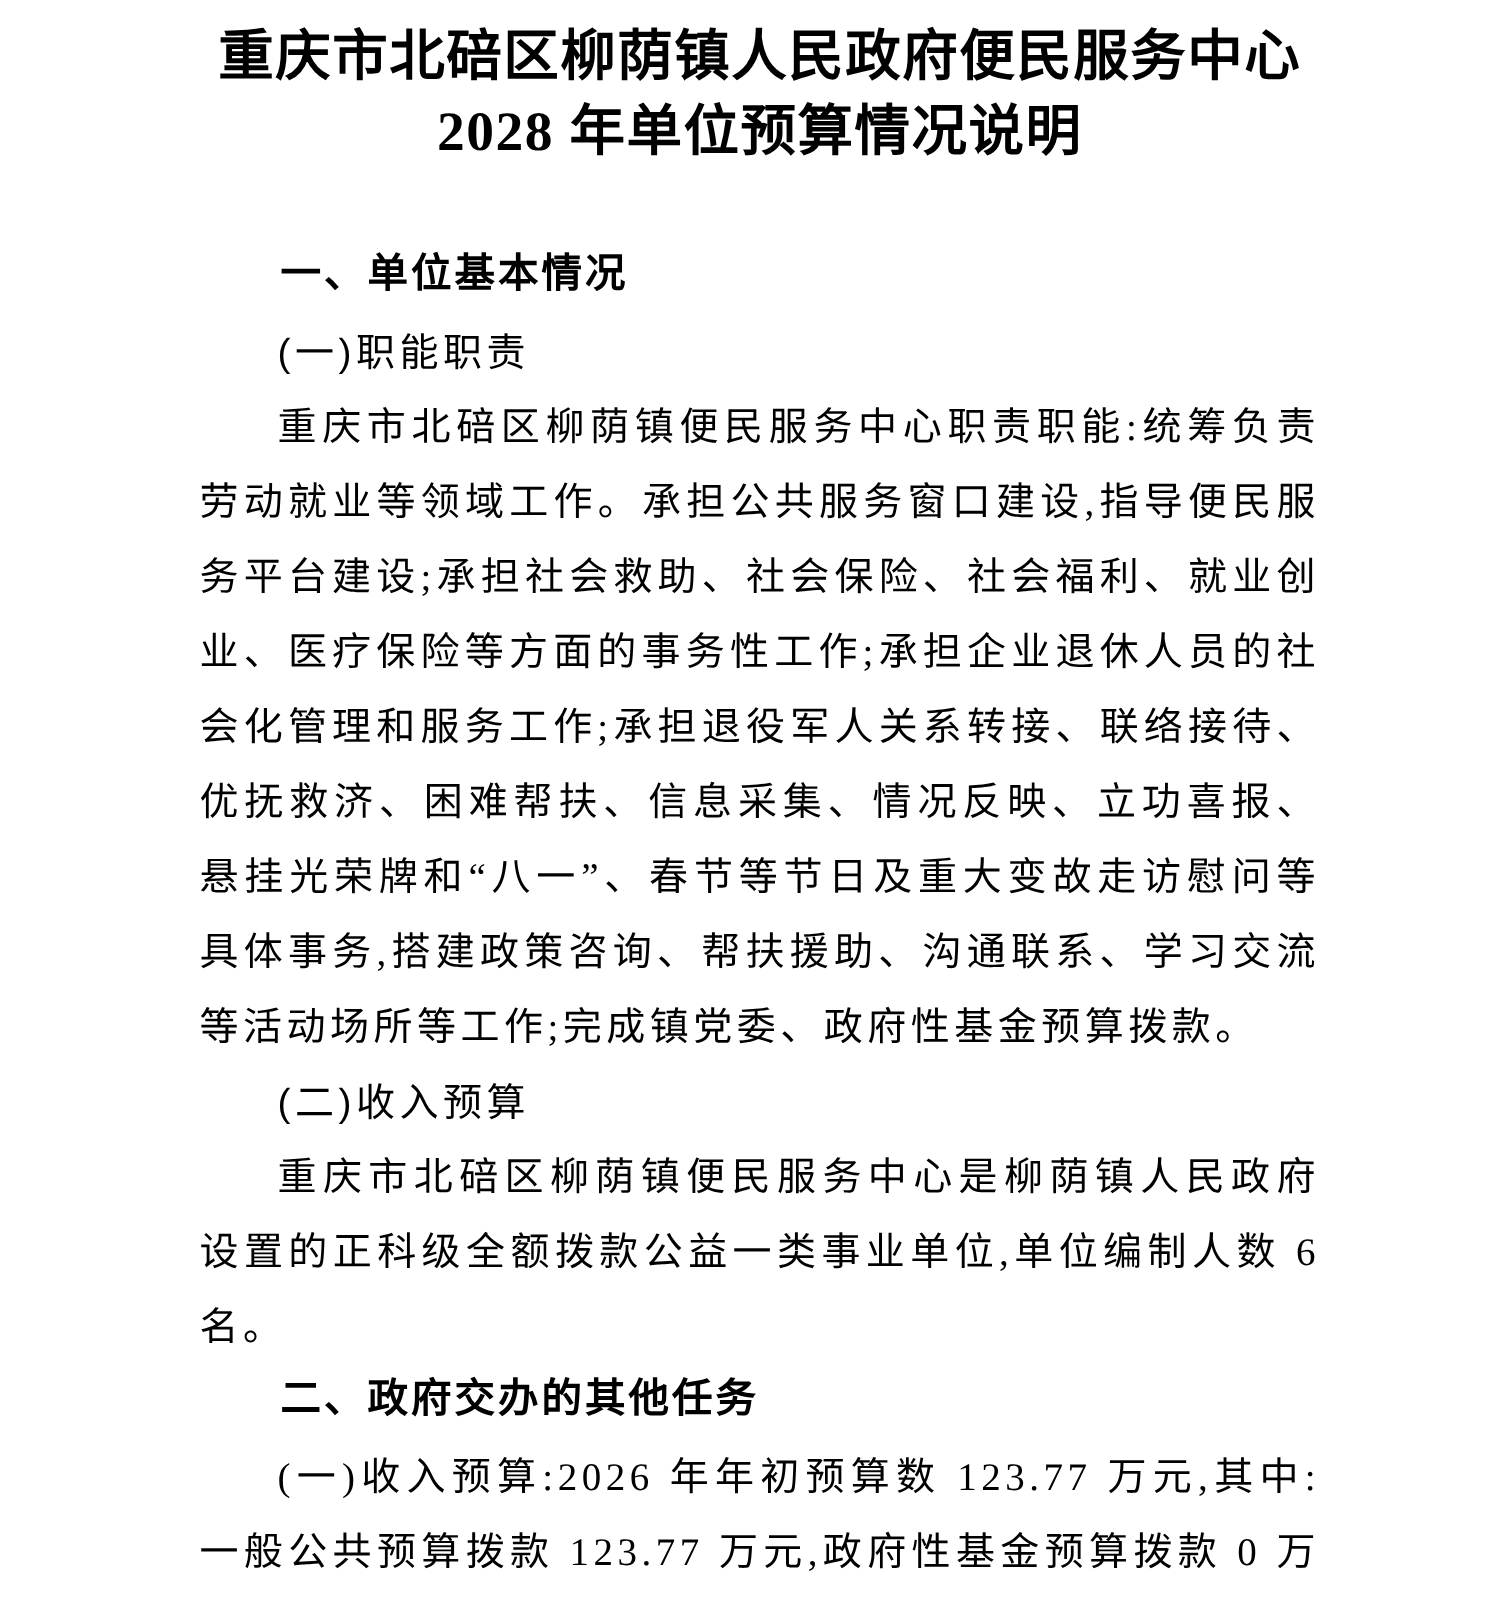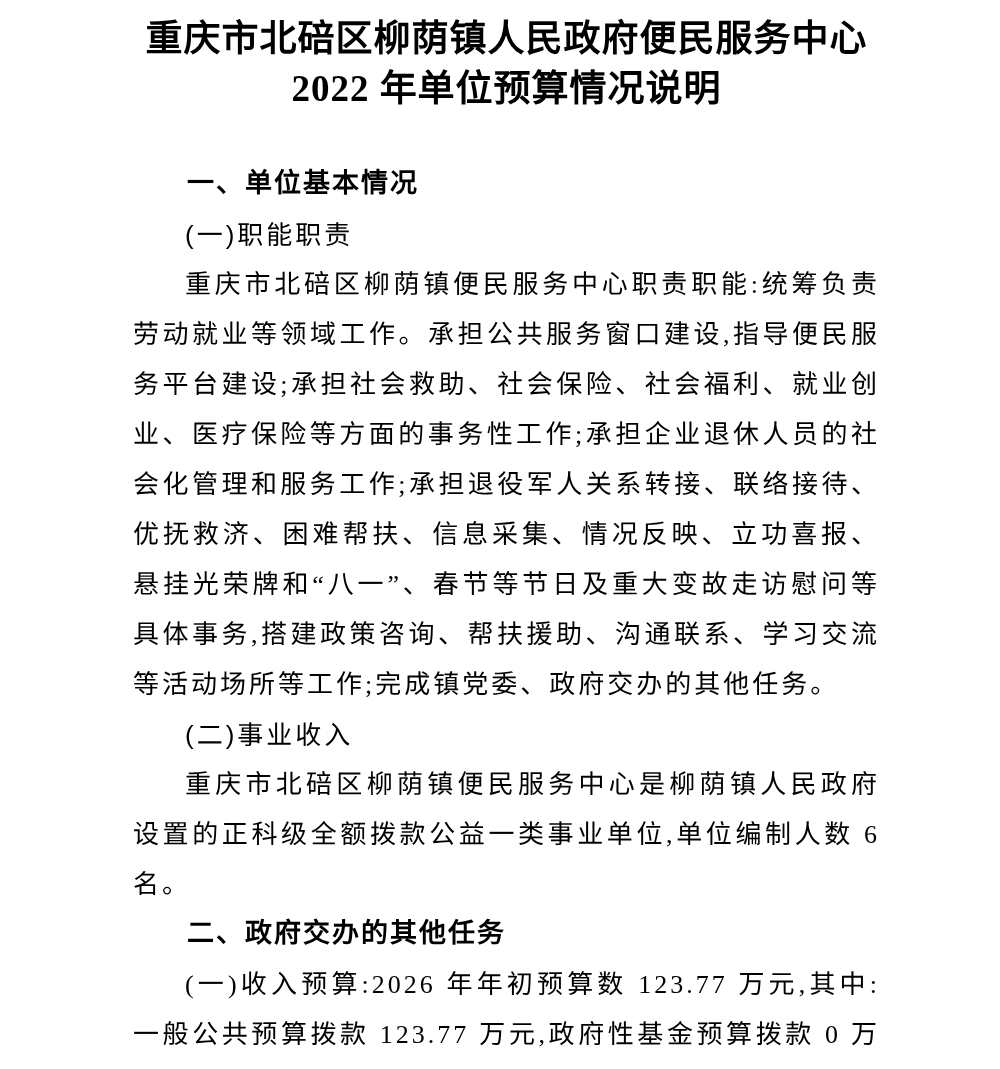--- a/index.html
+++ b/index.html
@@ -57,32 +57,32 @@
     margin: 0;
   }
 </style>
 </head>
 <body>
 
 <div class="page">
 
   <h1 class="doc-title">
     <span class="title-line">重庆市北碚区柳荫镇人民政府便民服务中心</span>
-    <span class="title-line">2022 年单位预算情况说明</span>
+    <span class="title-line">2028 年单位预算情况说明</span>
   </h1>
 
   <div class="doc-body">
 
     <h2 class="section-heading">一、单位基本情况</h2>
 
     <h3 class="subsection-heading">(一)职能职责</h3>
 
-    <p class="para">重庆市北碚区柳荫镇便民服务中心职责职能:统筹负责劳动就业等领域工作。承担公共服务窗口建设,指导便民服务平台建设;承担社会救助、社会保险、社会福利、就业创业、医疗保险等方面的事务性工作;承担企业退休人员的社会化管理和服务工作;承担退役军人关系转接、联络接待、优抚救济、困难帮扶、信息采集、情况反映、立功喜报、悬挂光荣牌和“八一”、春节等节日及重大变故走访慰问等具体事务,搭建政策咨询、帮扶援助、沟通联系、学习交流等活动场所等工作;完成镇党委、政府交办的其他任务。</p>
+    <p class="para">重庆市北碚区柳荫镇便民服务中心职责职能:统筹负责劳动就业等领域工作。承担公共服务窗口建设,指导便民服务平台建设;承担社会救助、社会保险、社会福利、就业创业、医疗保险等方面的事务性工作;承担企业退休人员的社会化管理和服务工作;承担退役军人关系转接、联络接待、优抚救济、困难帮扶、信息采集、情况反映、立功喜报、悬挂光荣牌和“八一”、春节等节日及重大变故走访慰问等具体事务,搭建政策咨询、帮扶援助、沟通联系、学习交流等活动场所等工作;完成镇党委、政府性基金预算拨款。</p>
 
-    <h3 class="subsection-heading">(二)事业收入</h3>
+    <h3 class="subsection-heading">(二)收入预算</h3>
 
     <p class="para">重庆市北碚区柳荫镇便民服务中心是柳荫镇人民政府设置的正科级全额拨款公益一类事业单位,单位编制人数 6 名。</p>
 
     <h2 class="section-heading">二、政府交办的其他任务</h2>
 
     <p class="para">(一)收入预算:2026 年年初预算数 123.77 万元,其中:一般公共预算拨款 123.77 万元,政府性基金预算拨款 0 万元,国有资本经营预算拨款 0 万元,财政专户管理资金 0 万元,事业收入 0</p>
 
   </div>
 </div>
 

